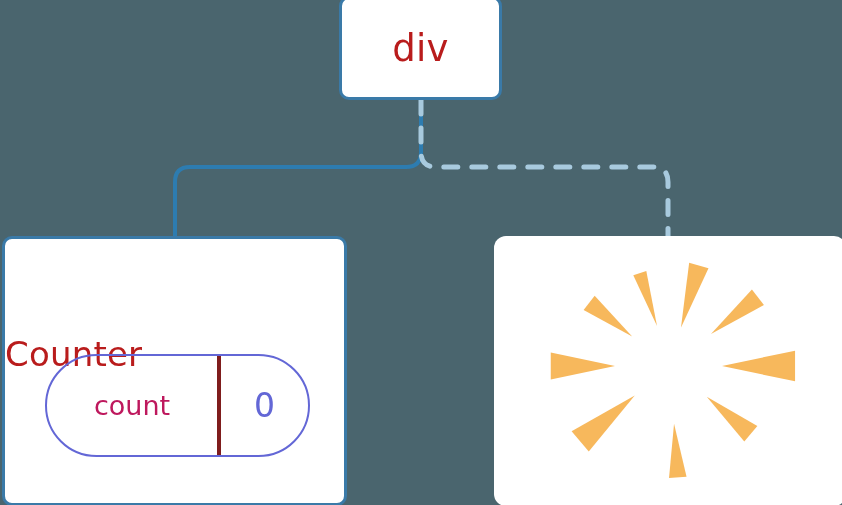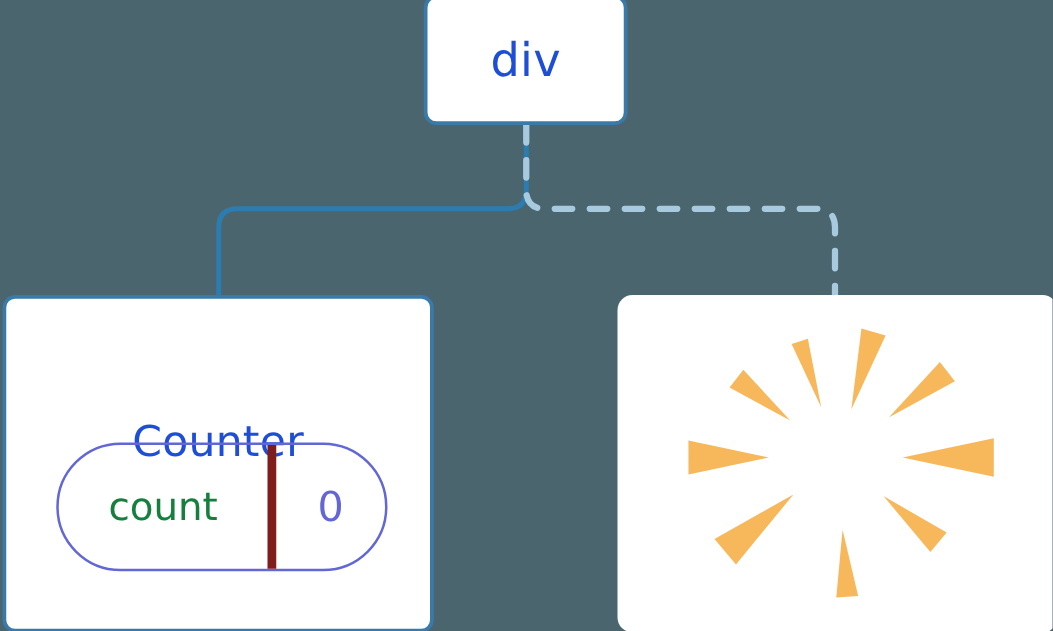--- a/index.html
+++ b/index.html
@@ -56,24 +56,24 @@
   }
   .node-burst {
     left: 494px;
     top: 236px;
     width: 352px;
     height: 270px;
     border: none;
     border-radius: 12px;
   }
   .node-title {
-    color: #1d4ed8;
+    color: #b91c1c;
     font-weight: 400;
     letter-spacing: 0.2px;
-    text-align: center;
+    text-align: left;
     white-space: nowrap;
   }
   .title-div {
     font-size: 37px;
     line-height: 1;
   }
   .title-counter {
     position: absolute;
     left: 0;
     right: 0;
@@ -92,23 +92,23 @@
     border-radius: 52px;
     box-sizing: border-box;
     display: flex;
     align-items: stretch;
   }
   .pill-key {
     flex: 0 0 174px;
     display: flex;
     align-items: center;
     justify-content: center;
-    color: #15803d;
-    font-size: 31px;
-    border-right: 7px solid #7f1d1d;
+    color: #be185d;
+    font-size: 27px;
+    border-right: 4px solid #7f1d1d;
     box-sizing: border-box;
   }
   .pill-val {
     flex: 1 1 auto;
     display: flex;
     align-items: center;
     justify-content: center;
     color: #6367d6;
     font-size: 33px;
   }

